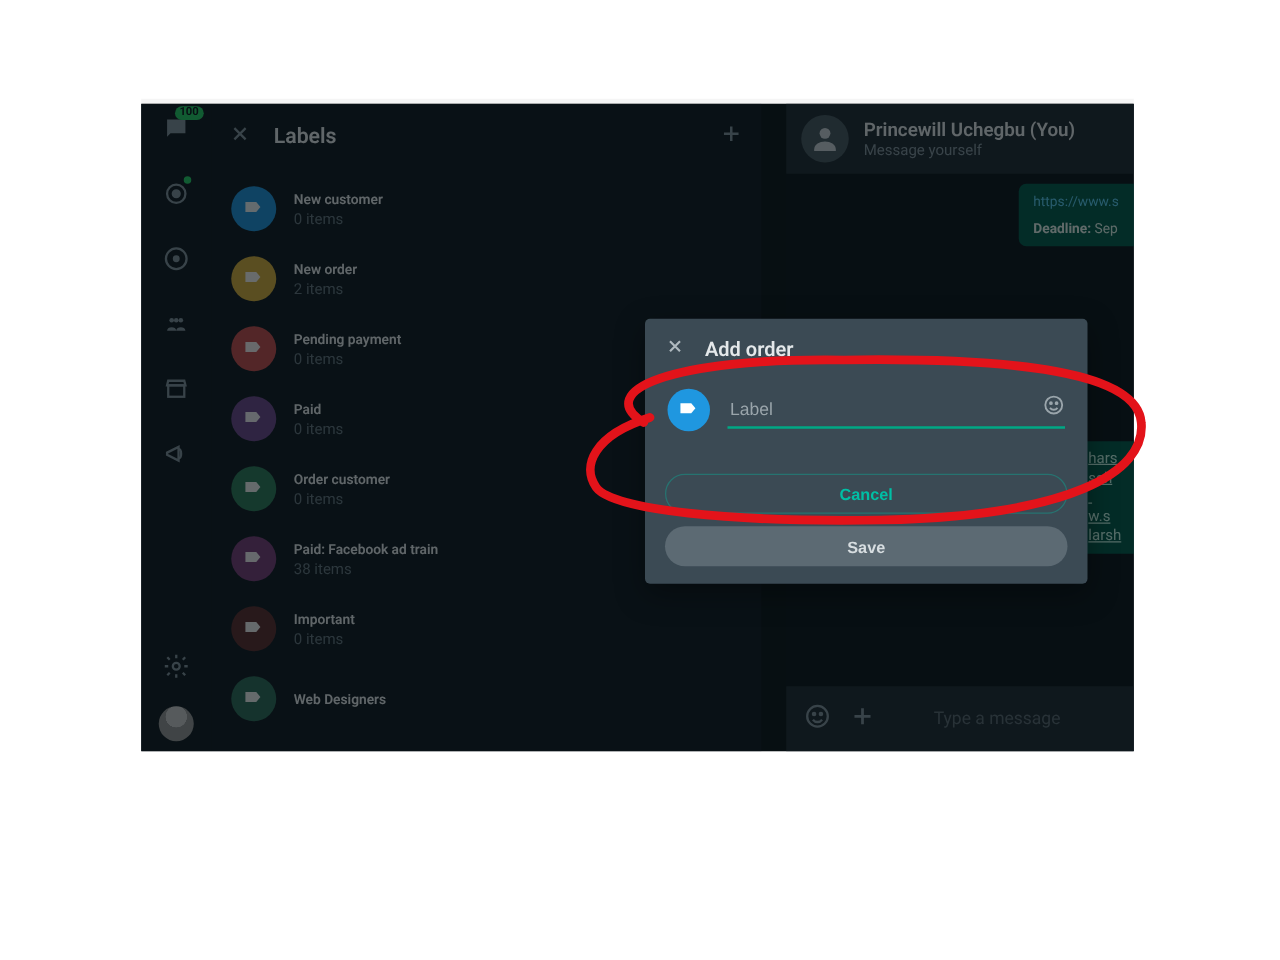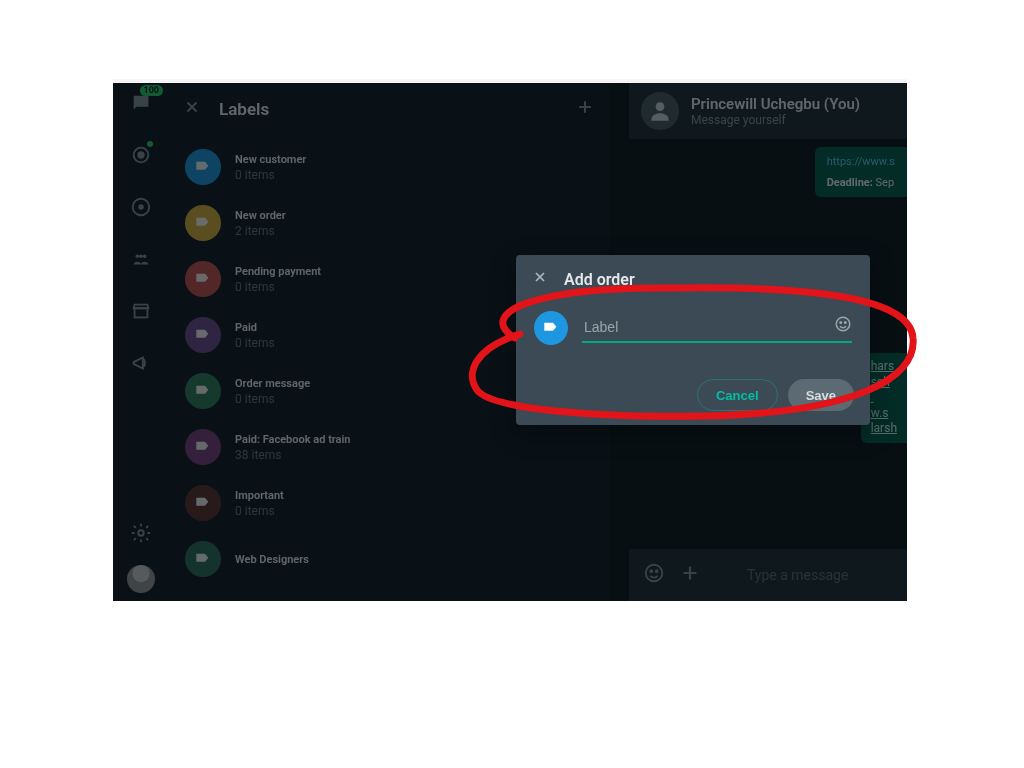--- a/index.html
+++ b/index.html
@@ -280,23 +280,23 @@
   .label-input::placeholder { color: #9aa5ab; }
   .emoji-btn {
     position: absolute;
     right: 0; top: 2px;
     color: #9aa5ab;
     cursor: pointer;
   }
 
   .modal-actions {
     display: flex;
-    justify-content: flex-end;
     gap: 10px;
     padding: 30px 16px 0 16px;
+    flex-direction: column;
   }
   .btn {
     height: 32px;
     padding: 0 18px;
     border-radius: 18px;
     font-size: 13px;
     font-weight: 600;
     display: flex; align-items: center; justify-content: center;
     cursor: pointer;
     border: none;
@@ -437,21 +437,21 @@
             <span class="label-count">0 items</span>
           </div>
         </div>
         <div class="label-row">
           <div class="label-dot" style="background:#2e7d5b">
             <svg viewBox="0 0 24 20">
               <path d="M2 2h13l5 6-5 6H2V2z"></path>
             </svg>
           </div>
           <div class="label-text">
-            <span class="label-name">Order message</span>
+            <span class="label-name">Order customer</span>
             <span class="label-count">0 items</span>
           </div>
         </div>
         <div class="label-row">
           <div class="label-dot" style="background:#7a3f7a">
             <svg viewBox="0 0 24 20">
               <path d="M2 2h13l5 6-5 6H2V2z"></path>
             </svg>
           </div>
           <div class="label-text">

